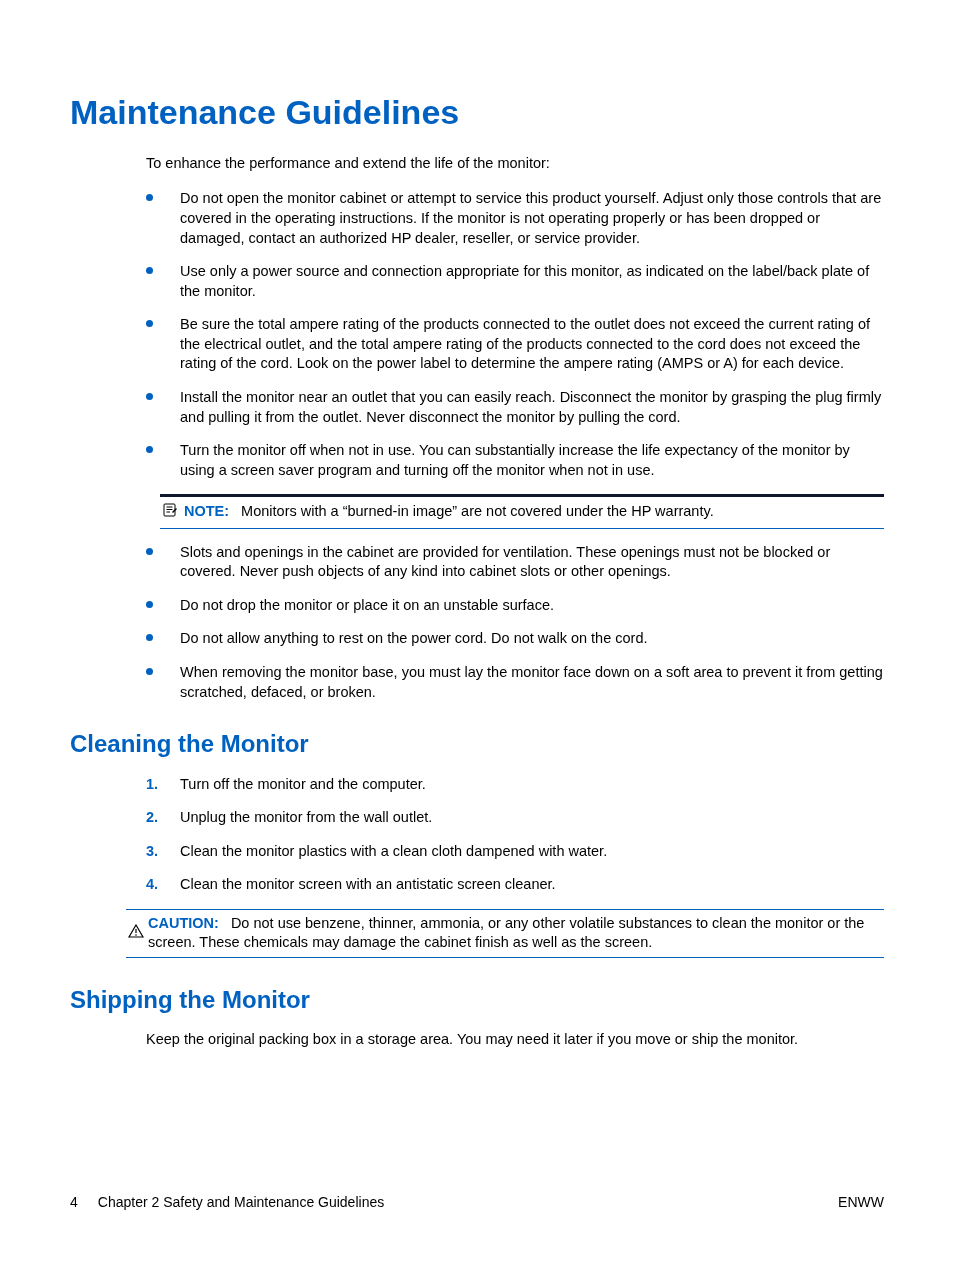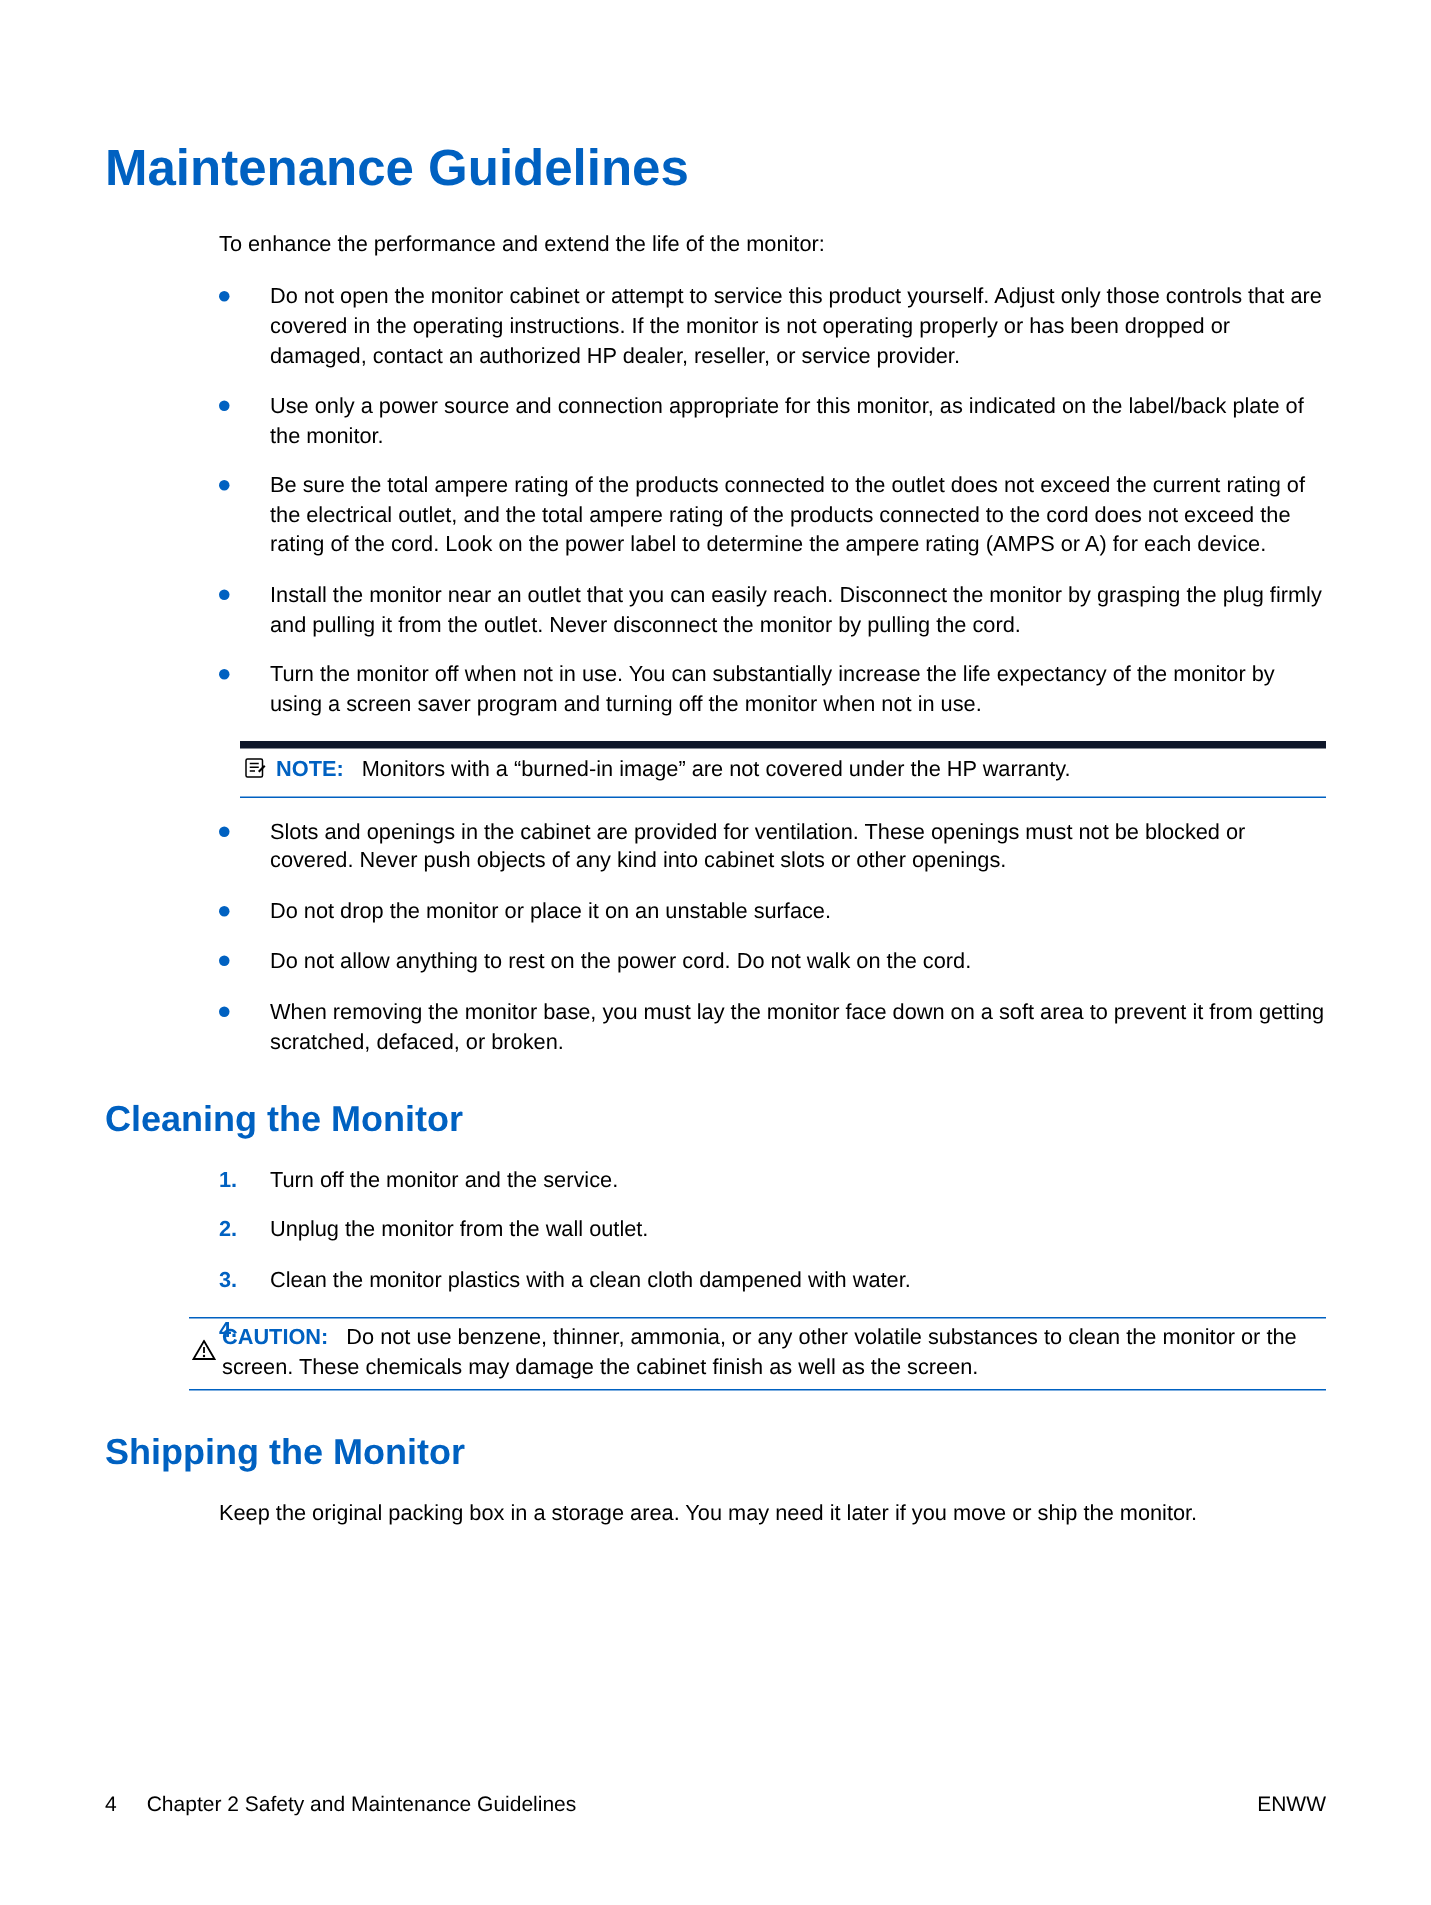--- a/index.html
+++ b/index.html
@@ -42,21 +42,21 @@
     position: absolute;
     left: 0;
     top: 5px;
     width: 7px;
     height: 7px;
     background: #0061c1;
     border-radius: 50%;
   }
   .note-box {
     margin: 6px 0 14px 90px;
-    border-top: 5px solid #0f172a;
+    border-top: 3px solid #0f172a;
     border-bottom: 1px solid #0061c1;
     padding: 5px 0 5px 2px;
     display: flex;
     align-items: flex-start;
   }
   .note-icon { flex: 0 0 18px; margin-right: 4px; margin-top: 1px; }
   .note-label { color: #0061c1; font-weight: bold; margin-right: 12px; }
   .note-text { display: inline; }
   .caution-box {
     margin: 6px 0 0 56px;
@@ -129,24 +129,24 @@
 <div class="bul-list">
   <div class="bul-item">Slots and openings in the cabinet are provided for ventilation. These openings must not be blocked or covered. Never push objects of any kind into cabinet slots or other openings.</div>
   <div class="bul-item">Do not drop the monitor or place it on an unstable surface.</div>
   <div class="bul-item">Do not allow anything to rest on the power cord. Do not walk on the cord.</div>
   <div class="bul-item">When removing the monitor base, you must lay the monitor face down on a soft area to prevent it from getting scratched, defaced, or broken.</div>
 </div>
 
 <div class="h2">Cleaning the Monitor</div>
 
 <div class="num-list">
-  <div class="num-item"><span class="num">1.</span><span>Turn off the monitor and the service.</span></div>
+  <div class="num-item"><span class="num">1.</span><span>Turn off the monitor and the computer.</span></div>
   <div class="num-item"><span class="num">2.</span><span>Unplug the monitor from the wall outlet.</span></div>
   <div class="num-item"><span class="num">3.</span><span>Clean the monitor plastics with a clean cloth dampened with water.</span></div>
-  <div class="num-item"><span class="num">4.</span></div>
+  <div class="num-item"><span class="num">4.</span><span>Clean the monitor screen with an antistatic screen cleaner.</span></div>
 </div>
 
 <div class="caution-box">
   <div class="caution-row">
     <span class="caution-icon">
       <svg width="16" height="14" viewBox="0 0 16 14">
           <path d="M8 1 L15 13 L1 13 Z" fill="none" stroke="#000" stroke-width="1.2"></path>
           <line x1="8" y1="5" x2="8" y2="9" stroke="#000" stroke-width="1.2"></line>
           <circle cx="8" cy="11" r="0.8" fill="#000"></circle>
         </svg>

